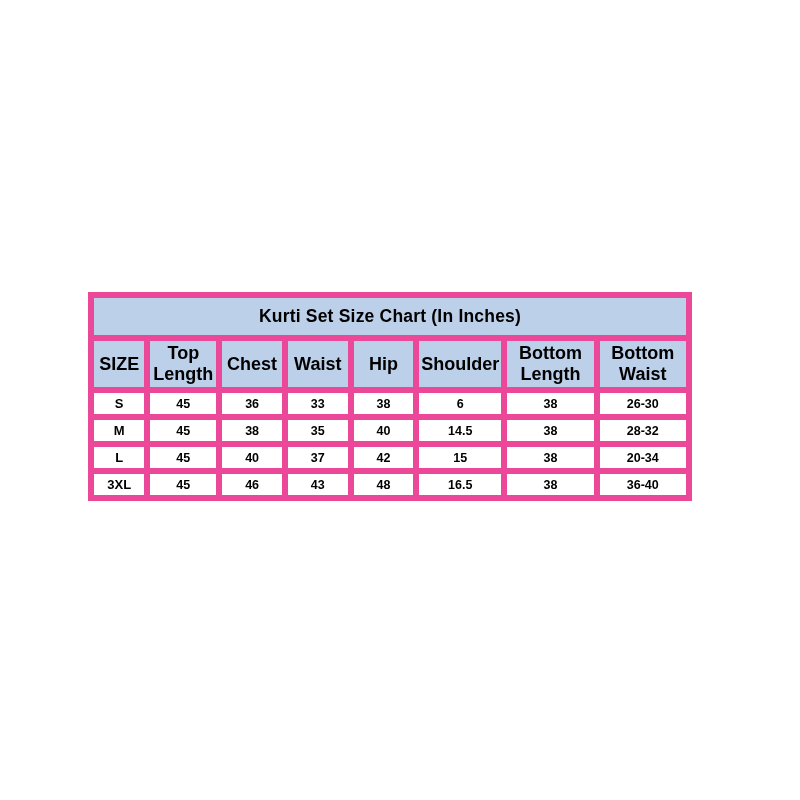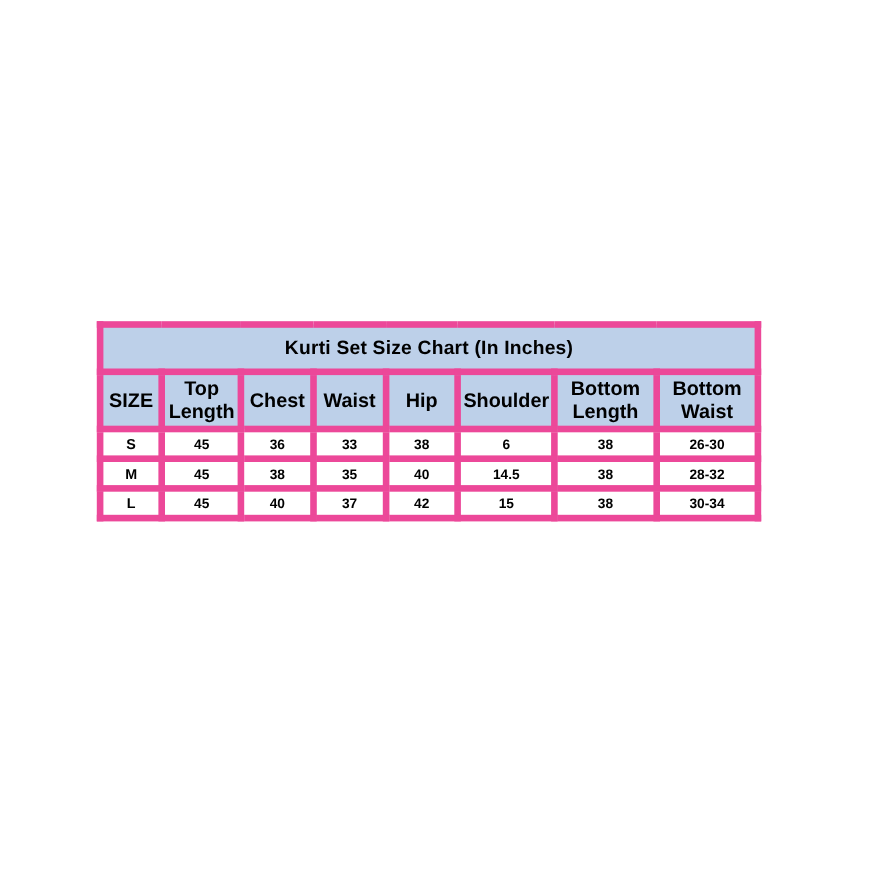--- a/index.html
+++ b/index.html
@@ -130,20 +130,30 @@
       </tr>
 
       <tr class="data-row">
         <td class="size-cell">L</td>
         <td>45</td>
         <td>40</td>
         <td>37</td>
         <td>42</td>
         <td>15</td>
         <td>38</td>
-        <td>30-34</td>
+        <td>20-34</td>
       </tr>
 
 
 
+      <tr class="data-row">
+        <td class="size-cell">3XL</td>
+        <td>45</td>
+        <td>46</td>
+        <td>43</td>
+        <td>48</td>
+        <td>16.5</td>
+        <td>38</td>
+        <td>36-40</td>
+      </tr>
     </tbody>
   </table>
 </div>
 
 </body></html>

